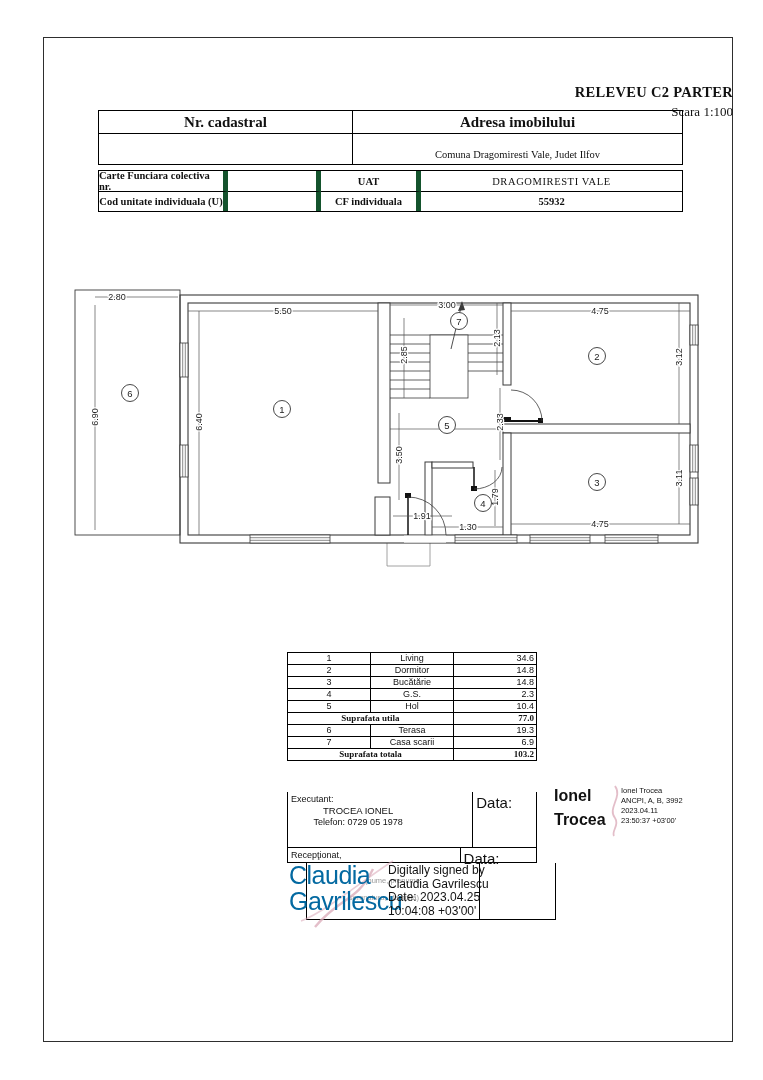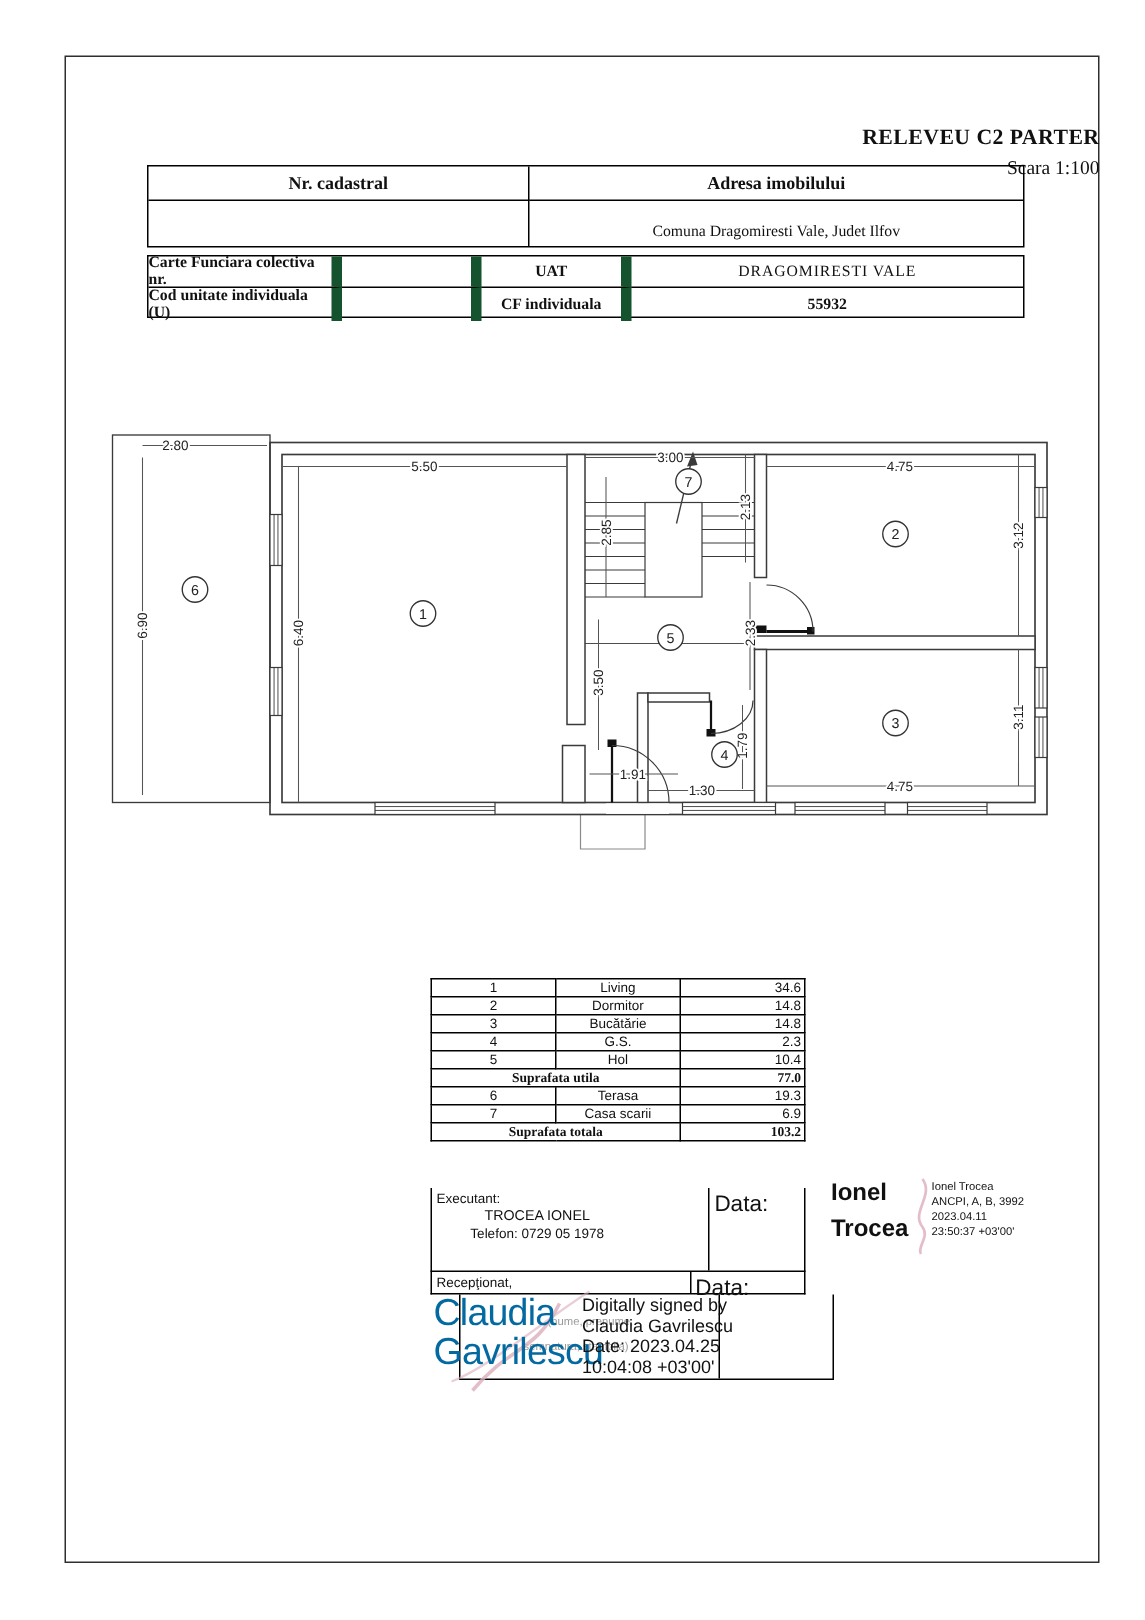--- a/index.html
+++ b/index.html
@@ -8,25 +8,25 @@
   .page-border { position:absolute; left:43px; top:37px; width:690px; height:1005px; border:1.5px solid #2e2e2e; background:#fff; }
   .title-wrap { position:absolute; left:43px; top:64px; width:690px; text-align:right; font-family:"Liberation Serif", serif;margin-top:20px; }
   .doc-title { font-size:14.5px; font-weight:bold; letter-spacing:.3px; }
   .doc-subtitle { font-size:13px; margin-top:3px; }
 
   
   .tblA { position:absolute; left:98px; top:110px; width:585px; height:55px; border:1.2px solid #000; display:grid; grid-template-columns:254px 1fr; grid-template-rows:23px 1fr; font-family:"Liberation Serif", serif; }
   .tblA > div { border-right:1px solid #000; border-bottom:1px solid #000; display:flex; align-items:center; justify-content:center; }
   .tblA > div:nth-child(2n) { border-right:none; }
   .tblA > div:nth-child(n+3) { border-bottom:none; }
-  .hdr { font-weight:bold; font-size:12px;text-align:right; }
+  .hdr { font-weight:bold; font-size:15px;text-align:right; }
   .addr-val { font-size:10.5px; align-items:flex-end !important; padding-bottom:4px; }
 
   .tblB { position:absolute; left:98px; top:170px; width:585px; height:42px; border:1.2px solid #000; display:grid; grid-template-columns:129px 93px 100px 1fr; grid-template-rows:21px 1fr; font-family:"Liberation Serif", serif; }
-  .tblB > div { border-right:7px solid #14532d; border-bottom:1px solid #000; display:flex; align-items:center; justify-content:center; font-size:10.5px; }
+  .tblB > div { border-right:5px solid #14532d; border-bottom:1px solid #000; display:flex; align-items:center; justify-content:center; font-size:10.5px; }
   .tblB > div:nth-child(4n) { border-right:none; }
   .tblB > div:nth-child(n+5) { border-bottom:none; }
   .b { font-weight:bold; }
   .uat-val { font-size:11.5px; letter-spacing:.6px; }
 
   
   svg.plan { position:absolute; left:60px; top:275px; width:660px; height:300px; font-family:"Liberation Sans", sans-serif; }
   svg.plan text { font-size:9px; fill:#222; paint-order:stroke fill; stroke:#fff; stroke-width:2.5px; }
   svg.plan text.rm { font-size:9.5px; stroke-width:0; }
 

